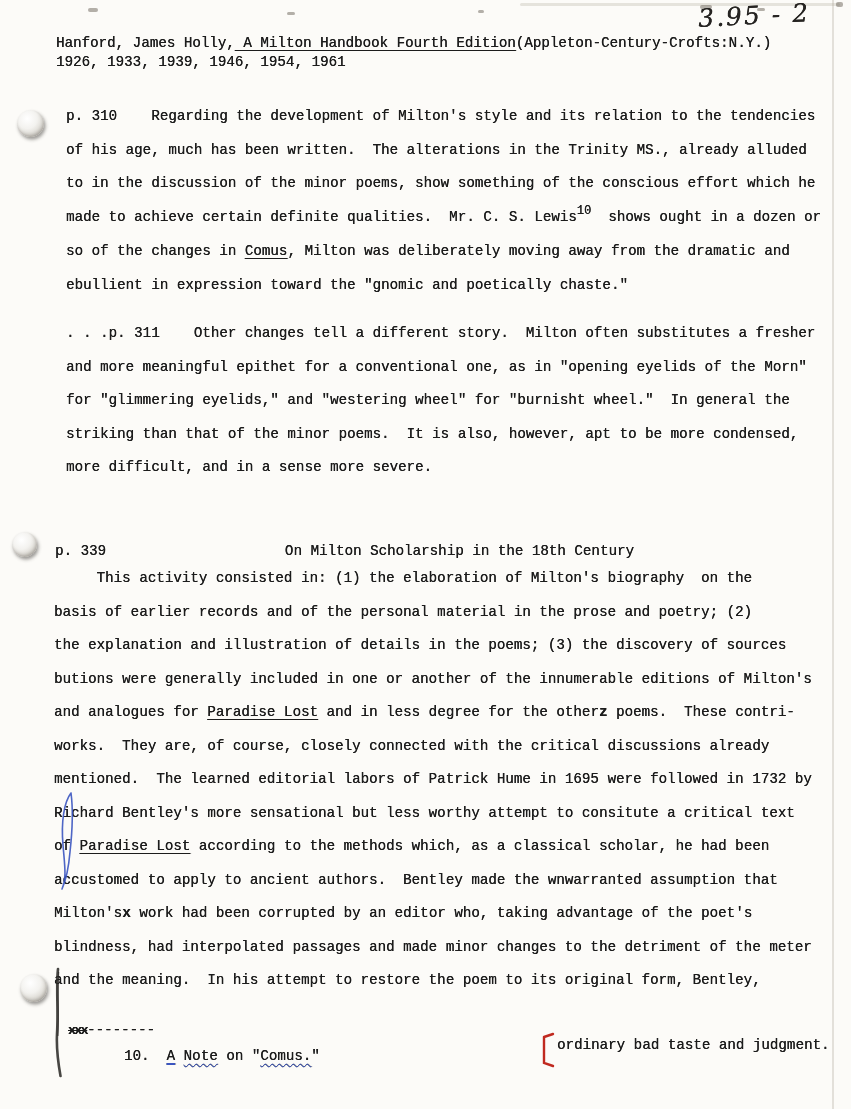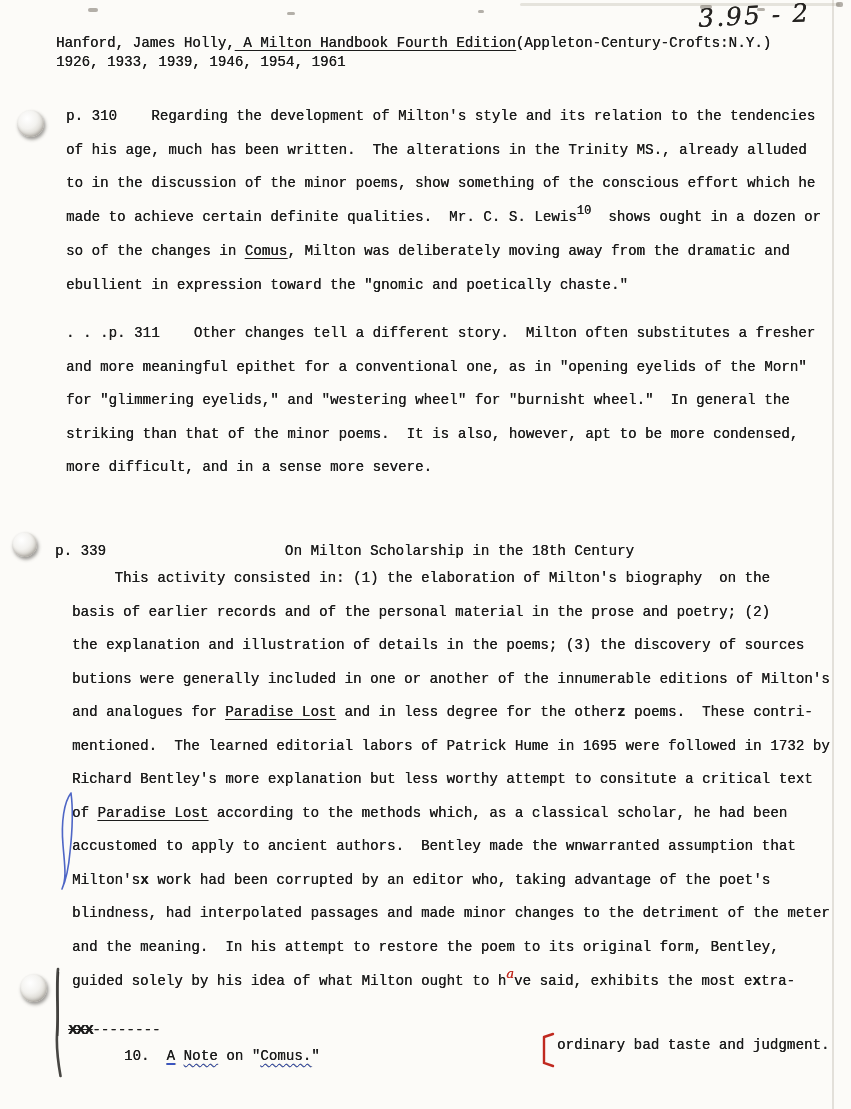--- a/index.html
+++ b/index.html
@@ -8,21 +8,21 @@
     background:#fcfbf8;overflow:hidden;
     font-family:"Liberation Mono","DejaVu Sans Mono",monospace;
     color:#1c1c1c;font-size:14.2px;
   }
   .block{position:absolute;line-height:33.5px;}
   .ln{white-space:pre;}
   .seg-u{text-decoration:underline;text-underline-offset:3px;text-decoration-thickness:1.4px;}
   .seg-sup{font-size:12px;position:relative;top:-7px;}
   .seg-b{font-weight:700;}
   .seg-ra{color:#c0291f;position:relative;top:-7px;font-family:"DejaVu Serif",serif;font-style:italic;font-size:13px;}
-  .seg-st{font-weight:700;text-decoration:line-through;font-size:16px;letter-spacing:-1.5px;}
+  .seg-st{font-weight:700;text-decoration:line-through;font-size:13px;letter-spacing:-1.5px;}
   .seg-fa{text-decoration:underline #3b55c0;text-underline-offset:3px;text-decoration-thickness:1.6px;}
   .seg-fw{text-decoration:underline wavy #3b55c0 1.2px;text-underline-offset:3px;}
   .typed{ text-shadow:0.25px 0 0 currentColor; }
   .handwritten{
     position:absolute;left:698px;top:0px;width:150px;
     font-family:"DejaVu Serif",serif;font-style:italic;
     font-size:25px;color:#262422;transform:rotate(-3deg);
     letter-spacing:2px;
   }
   .hole{position:absolute;border-radius:50%;
@@ -78,34 +78,34 @@
       <div class="ln"><span>and more meaningful epithet for a conventional one, as in "opening eyelids of the Morn"</span></div>
       <div class="ln"><span>for "glimmering eyelids," and "westering wheel" for "burnisht wheel."  In general the</span></div>
       <div class="ln"><span>striking than that of the minor poems.  It is also, however, apt to be more condensed,</span></div>
       <div class="ln"><span>more difficult, and in a sense more severe.</span></div>
     </div>
 
   <div class="block" style="left:55px;top:527px;margin-top:8px;">
       <div class="ln"><span>p. 339                     On Milton Scholarship in the 18th Century</span></div>
     </div>
 
-  <div class="block" style="left:72px;top:562px;">
+  <div class="block" style="left:54px;top:562px;">
       <div class="ln"><span>     This activity consisted in: (1) the elaboration of Milton's biography  on the</span></div>
       <div class="ln"><span>basis of earlier records and of the personal material in the prose and poetry; (2)</span></div>
       <div class="ln"><span>the explanation and illustration of details in the poems; (3) the discovery of sources</span></div>
       <div class="ln"><span>butions were generally included in one or another of the innumerable editions of Milton's</span></div>
       <div class="ln"><span>and analogues for </span><span class="seg-u">Paradise Lost</span><span> and in less degree for the other</span><span class="seg-b">z</span><span> poems.  These contri-</span></div>
+      <div class="ln"><span>works.  They are, of course, closely connected with the critical discussions already</span></div>
       <div class="ln"><span>mentioned.  The learned editorial labors of Patrick Hume in 1695 were followed in 1732 by</span></div>
-      <div class="ln"><span>Richard Bentley's more explanation but less worthy attempt to consitute a critical text</span></div>
+      <div class="ln"><span>Richard Bentley's more sensational but less worthy attempt to consitute a critical text</span></div>
       <div class="ln"><span>of </span><span class="seg-u">Paradise Lost</span><span> according to the methods which, as a classical scholar, he had been</span></div>
       <div class="ln"><span>accustomed to apply to ancient authors.  Bentley made the wnwarranted assumption that</span></div>
       <div class="ln"><span>Milton's</span><span class="seg-b">x</span><span> work had been corrupted by an editor who, taking advantage of the poet's</span></div>
       <div class="ln"><span>blindness, had interpolated passages and made minor changes to the detriment of the meter</span></div>
       <div class="ln"><span>and the meaning.  In his attempt to restore the poem to its original form, Bentley,</span></div>
-      <div class="ln"><span>guided solely by his idea of what Milton ought to h</span><span class="seg-ra">a</span><span>ve said, exhibits the most e</span><span class="seg-b">x</span><span>tra-</span></div>
     </div>
 
   <div class="block" style="left:68px;top:1022px;line-height:16px;">
       <div class="ln"><span class="seg-st">xxx</span><span>--------</span></div>
     </div>
 
   <div class="overflow-line">
     <svg width="15" height="36" viewBox="0 0 15 36">
       <path d="M4 5 L13 2 M4 5 L4 31 L13 34" fill="none" stroke="#c0291f" stroke-width="2.4" stroke-linecap="round"></path>
     </svg>

